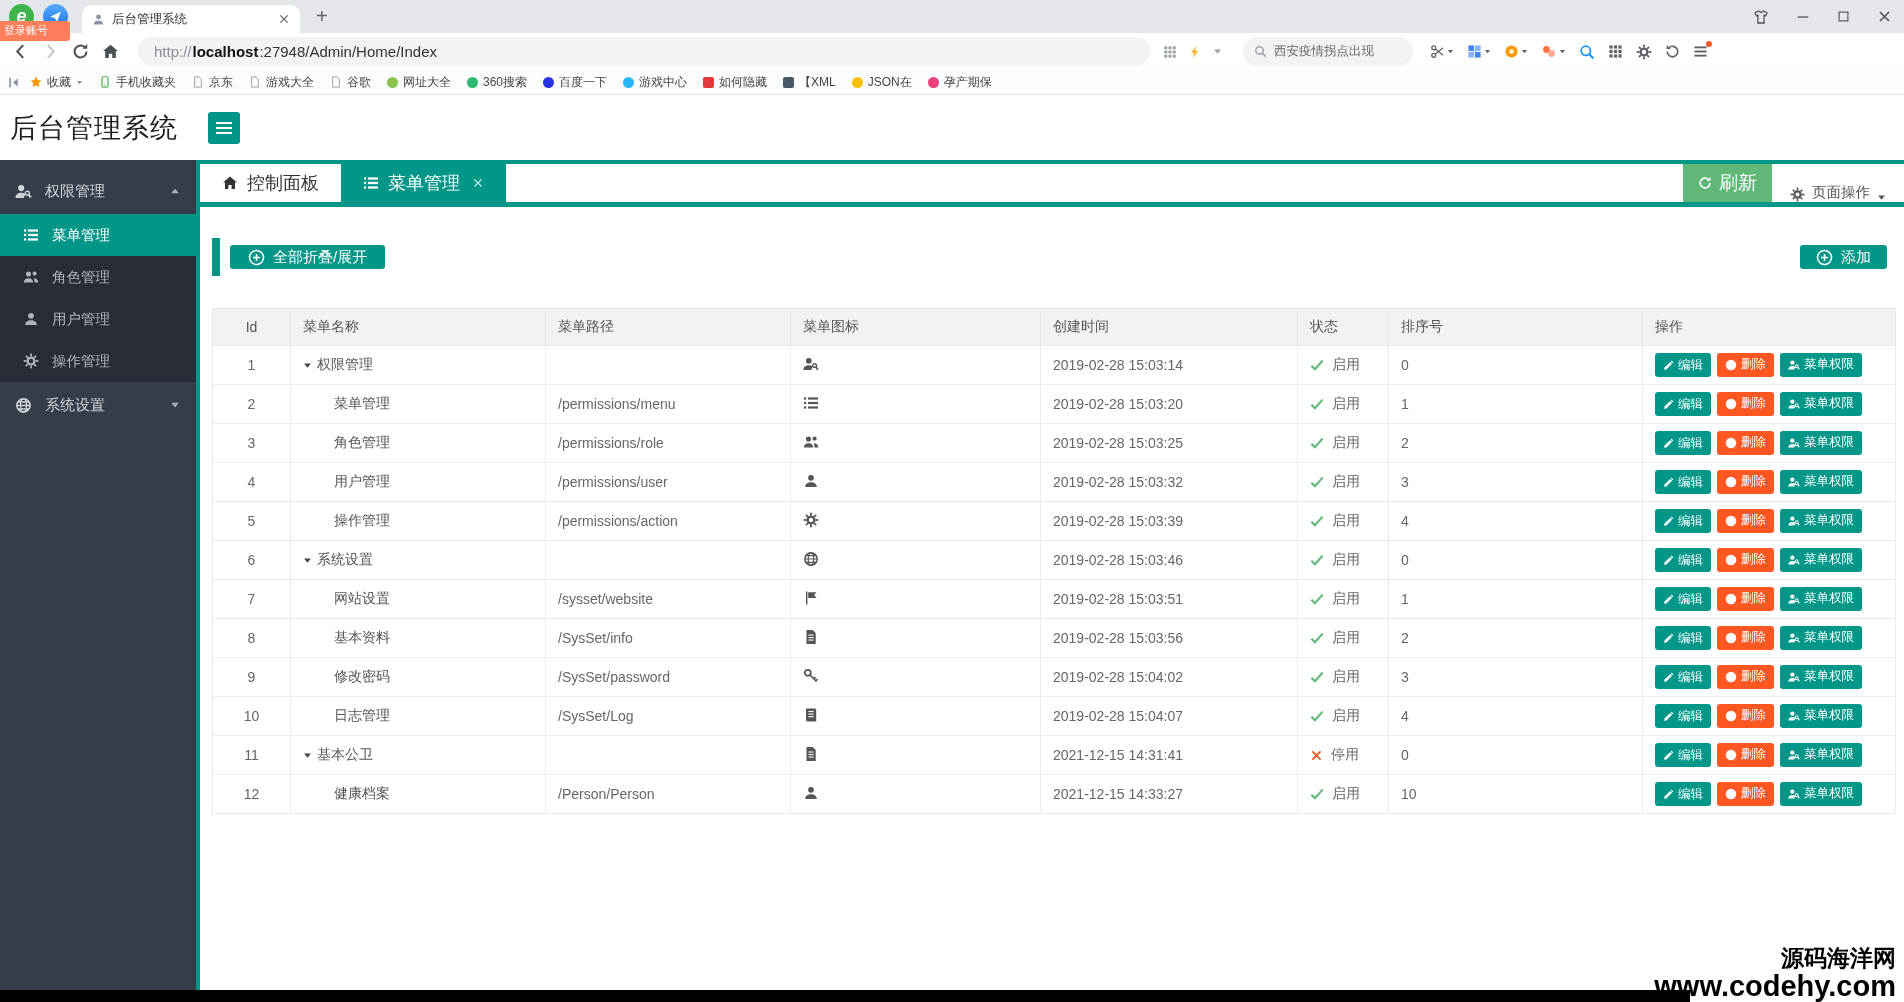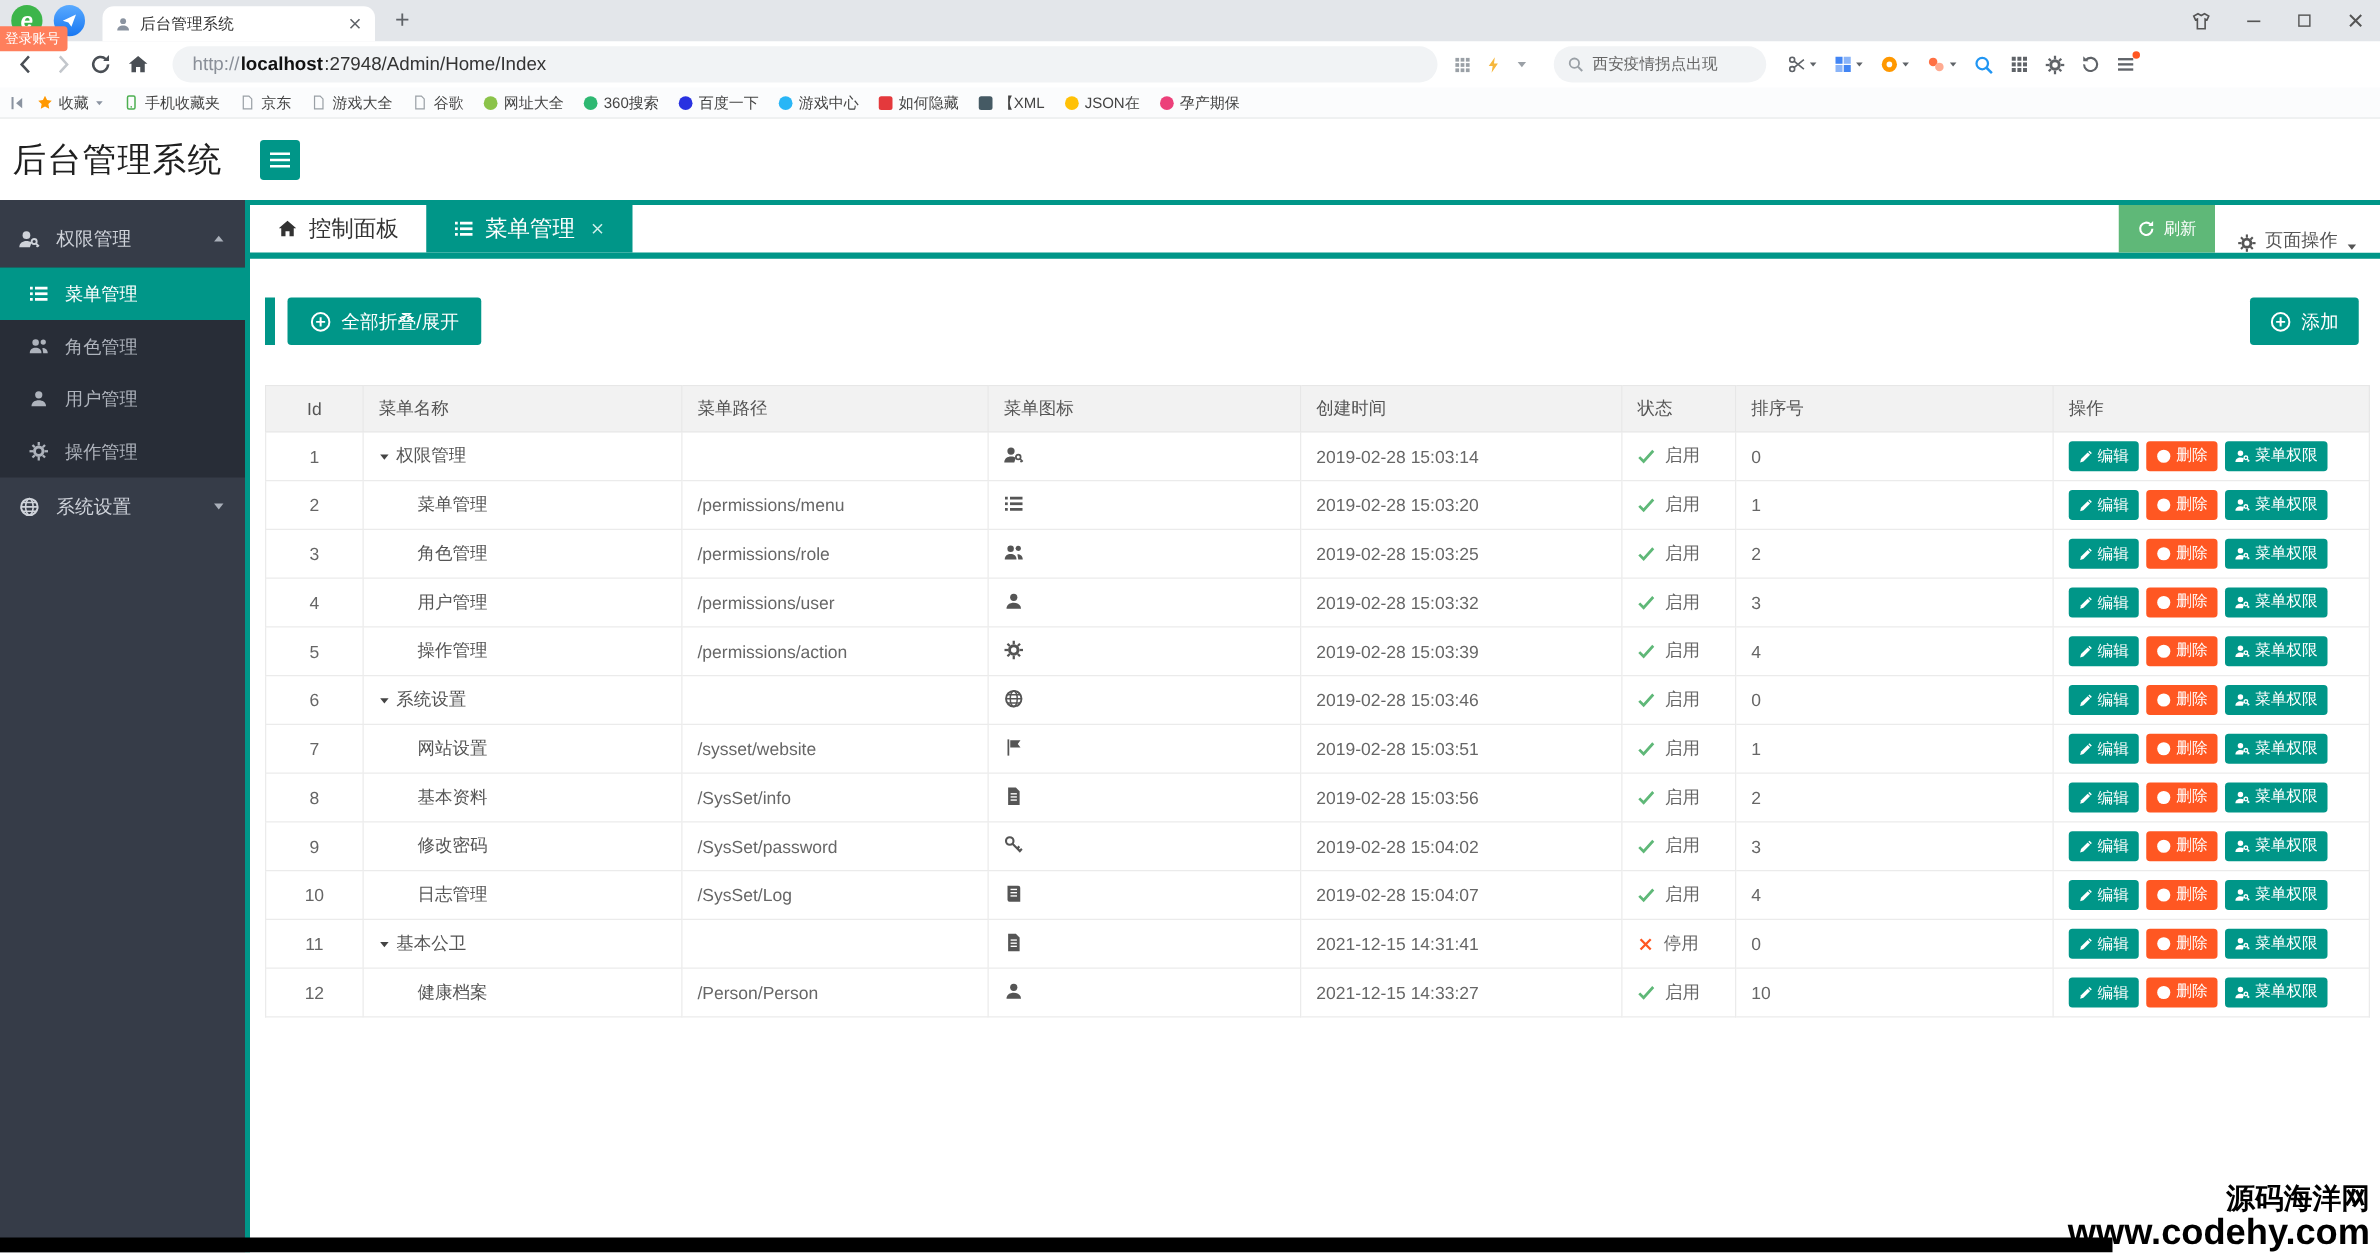--- a/index.html
+++ b/index.html
@@ -15,21 +15,21 @@
                   justify-content:center; margin:0 9px 0 9px; }
   .nav-circle { width:25px; height:25px; border-radius:50%; background:linear-gradient(#59aaff,#1877f2);
                 display:flex; align-items:center; justify-content:center; margin-right:14px; }
   .browser-tab { align-self:flex-end; width:218px; height:28px; background:#fff; border-radius:9px 9px 0 0;
                  display:flex; align-items:center; padding:0 10px; gap:7px; }
   .tab-title { flex:1; font-size:12.5px; color:#333; white-space:nowrap; overflow:hidden; }
   .tab-close, .newtab { color:#5f6368; }
   .newtab { margin-left:16px; font-size:20px; font-weight:400; }
   .win-controls { position:absolute; right:12px; top:0; height:33px; display:flex; align-items:center; gap:27px; color:#555; }
   .login-badge { position:absolute; left:0; top:21px; z-index:9; background:#ff7f5c; color:#fff;
-                 font-size:11px; padding:2px 6px 3px 4px; border-radius:0 3px 3px 0; }
+                 font-size:11px; padding:2px 22px 3px 4px; border-radius:0 3px 3px 0; }
 
   .toolbar { height:37px; background:#fff; display:flex; align-items:center; padding:0 12px; gap:13px; }
   .nav-ic { color:#4a4f55; } .nav-ic.disabled { color:#c3c7cc; }
   .url-bar { width:1012px; height:29px; background:#f1f3f5; border-radius:15px; display:flex;
              align-items:center; padding:0 16px; font-size:15px; gap:1px; margin-left:6px; }
   .url-http { color:#8a8f98; } .url-host { color:#111; font-weight:bold; } .url-rest { color:#333; }
   .url-extras { display:flex; align-items:center; gap:11px; color:#9aa0a6; }
   .search-box { width:170px; height:29px; background:#f1f3f5; border-radius:15px; display:flex;
                 align-items:center; gap:7px; padding:0 11px; color:#666; font-size:12.5px; margin-left:8px; }
   .chrome-icons { display:flex; align-items:center; gap:13px; color:#5f6368; margin-left:4px; }
@@ -69,28 +69,28 @@
   .side-item.active { background:var(--teal); color:#fff; }
 
   .content { flex:1; background:#fff; border-left:4px solid var(--teal); display:flex; flex-direction:column; }
   .tabbar { height:47px; border-top:4px solid var(--teal); border-bottom:5px solid var(--teal);
             background:#fff; display:flex; align-items:stretch; }
   .ptab { display:flex; align-items:center; gap:9px; padding:0 22px; font-size:18px; color:#333; cursor:pointer; }
   .ptab.active { background:var(--teal); color:#fff; }
   .ptab .pt-close { color:#cdeeea; margin-left:3px; }
   .tabbar-right { margin-left:auto; display:flex; align-items:stretch; }
   .btn-refresh { background:var(--green); color:#fff; display:flex; align-items:center; gap:7px;
-                 padding:0 15px; font-size:13px; border:none; cursor:pointer; }
+                 padding:0 15px; font-size:19px; border:none; cursor:pointer; }
   .btn-pageops { background:#fff; color:#555; display:flex; align-items:flex-end; gap:7px;
                  padding:0 18px; font-size:14.5px; border:none; cursor:pointer; }
 
   .content-body { position:relative; flex:1; padding:31px 5px 0 12px; }
   .toolbar-row { display:flex; align-items:center; }
   .accent-bar { width:8px; height:38px; background:var(--teal); margin-right:10px; }
-  .btn-teal { background:var(--teal); color:#fff; border:none; border-radius:3px; height:38px;
+  .btn-teal { background:var(--teal); color:#fff; border:none; border-radius:3px; height:24px;
               display:inline-flex; align-items:center; gap:8px; padding:0 18px; font-size:15px; cursor:pointer; }
   .btn-add { margin-left:auto; margin-right:12px; padding:0 16px; }
 
   table { margin-top:32px; width:1683px; border-collapse:collapse; table-layout:fixed;
           font-size:14px; color:#666; }
   th { background:#f2f2f2; font-weight:normal; text-align:left; height:37px; padding:0 12px;
        border:1px solid #e7e7e7; color:#555; }
   td { height:39px; padding:0 12px; border:1px solid #ebebeb; background:#fff; }
   th.c-id, td.c-id { text-align:center; padding:0 4px; }
   .name-cell { display:flex; align-items:center; gap:5px; color:#555; }

